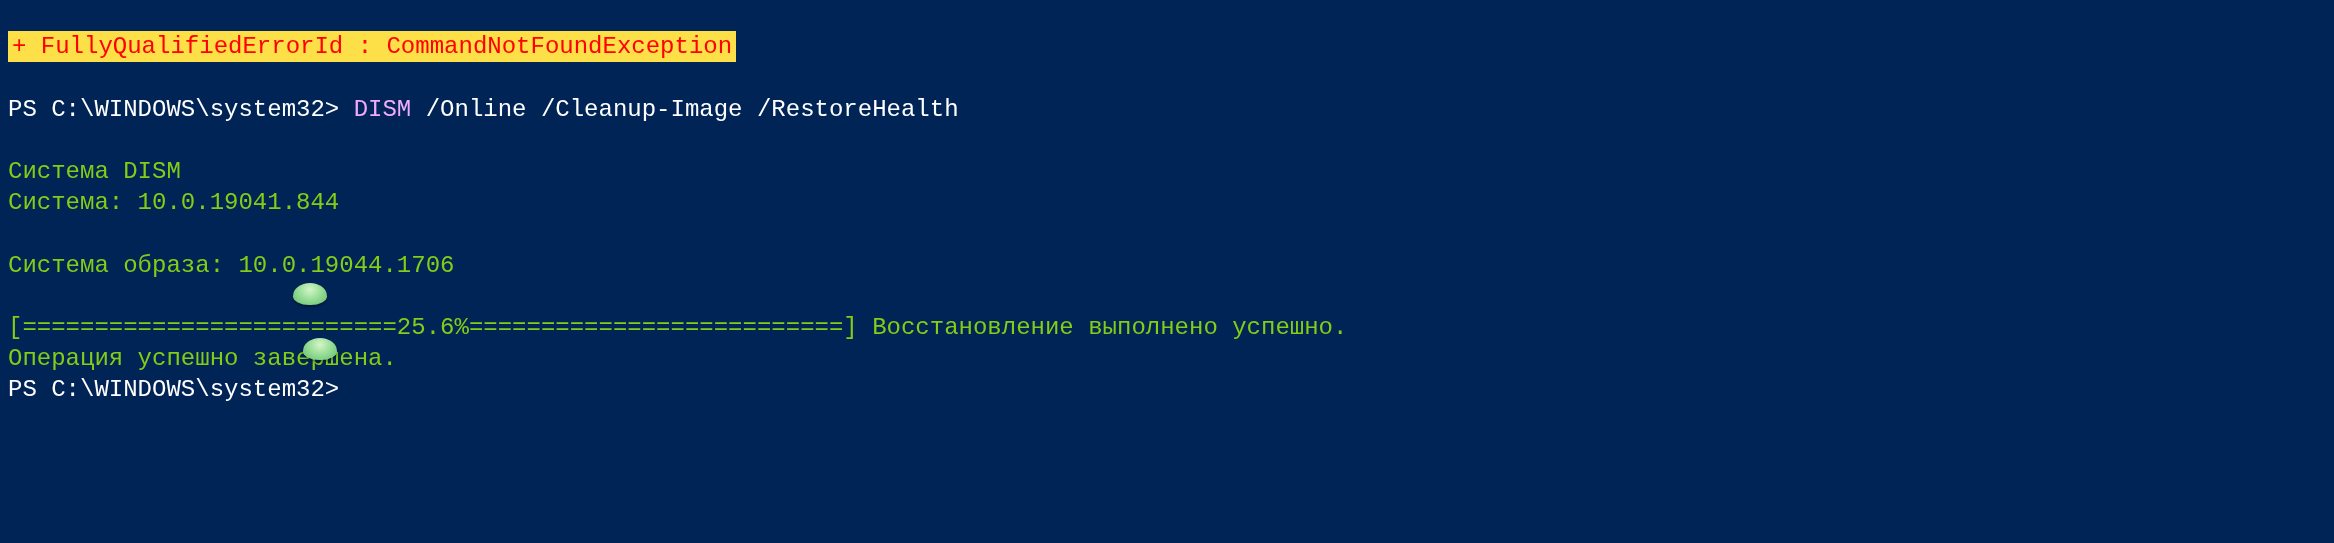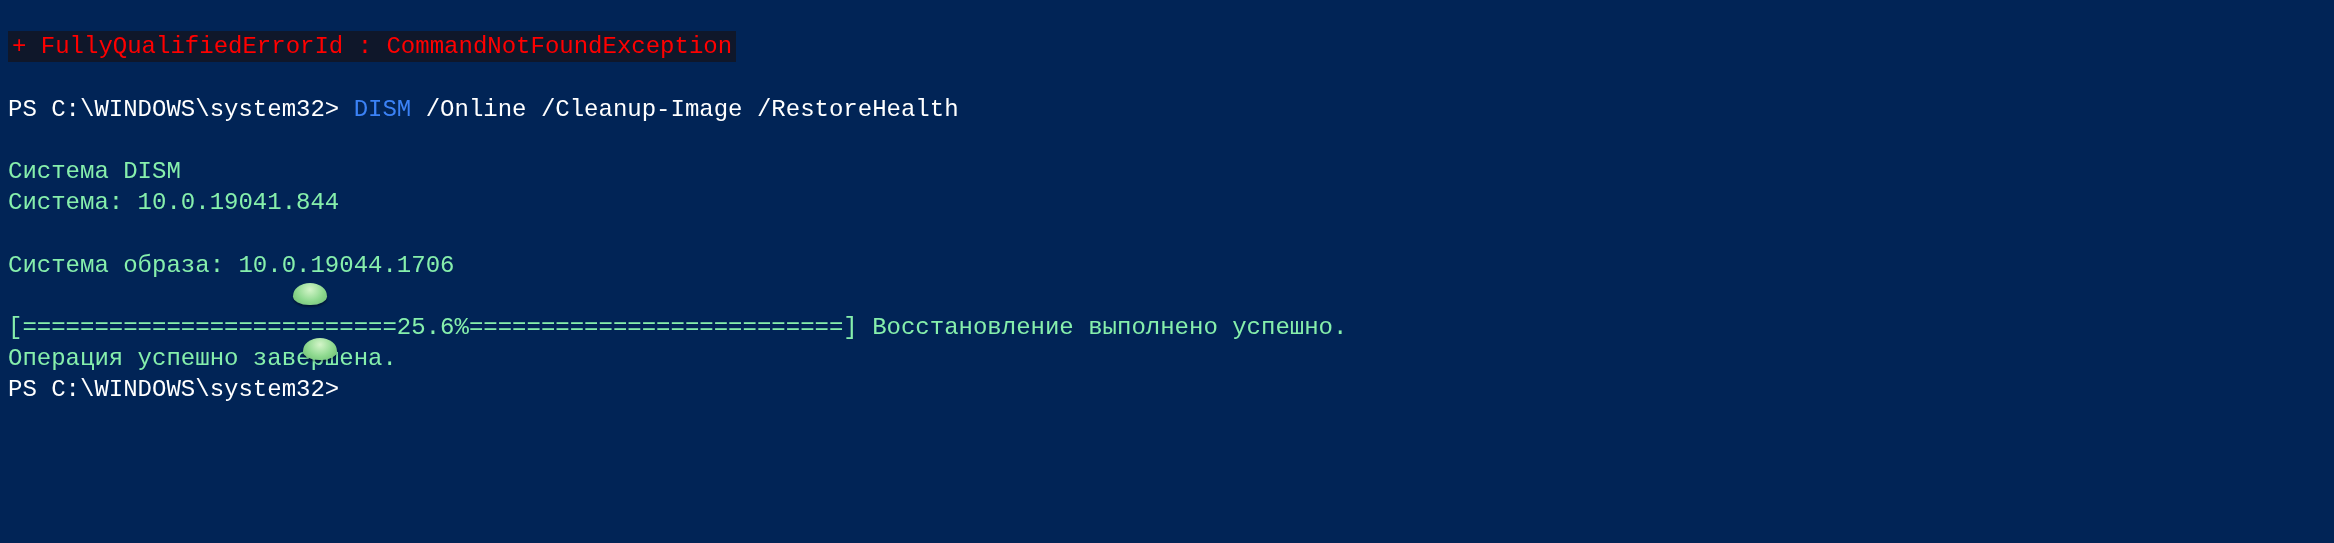--- a/index.html
+++ b/index.html
@@ -14,28 +14,28 @@
       height: 543px;
       overflow: hidden;
       position: relative;
     }
     .terminal {
       white-space: pre;
       padding: 0 8px;
     }
     .error-line {
       color: #ff0000;
-      background: #0f172a;
+      background: #fde047;
       display: inline-block;
       padding: 0 4px;
     }
     .prompt { color: #ffffff; }
-    .cmd { color: #3b82f6; }
+    .cmd { color: #f0abfc; }
     .args { color: #ffffff; margin-top: 22px; }
-    .output { color: #86efac; }
+    .output { color: #84cc16; }
     .blob {
       position: absolute;
       width: 34px;
       height: 22px;
       background: radial-gradient(ellipse at 50% 30%, #d4f5c9 0%, #8ed98f 55%, #6ab86f 100%);
       border-radius: 50% 50% 48% 48% / 60% 60% 40% 40%;
       box-shadow: 0 2px 2px rgba(0,0,0,0.35);
       pointer-events: none;
     }
     .blob.b1 { left: 293px; top: 283px; }

